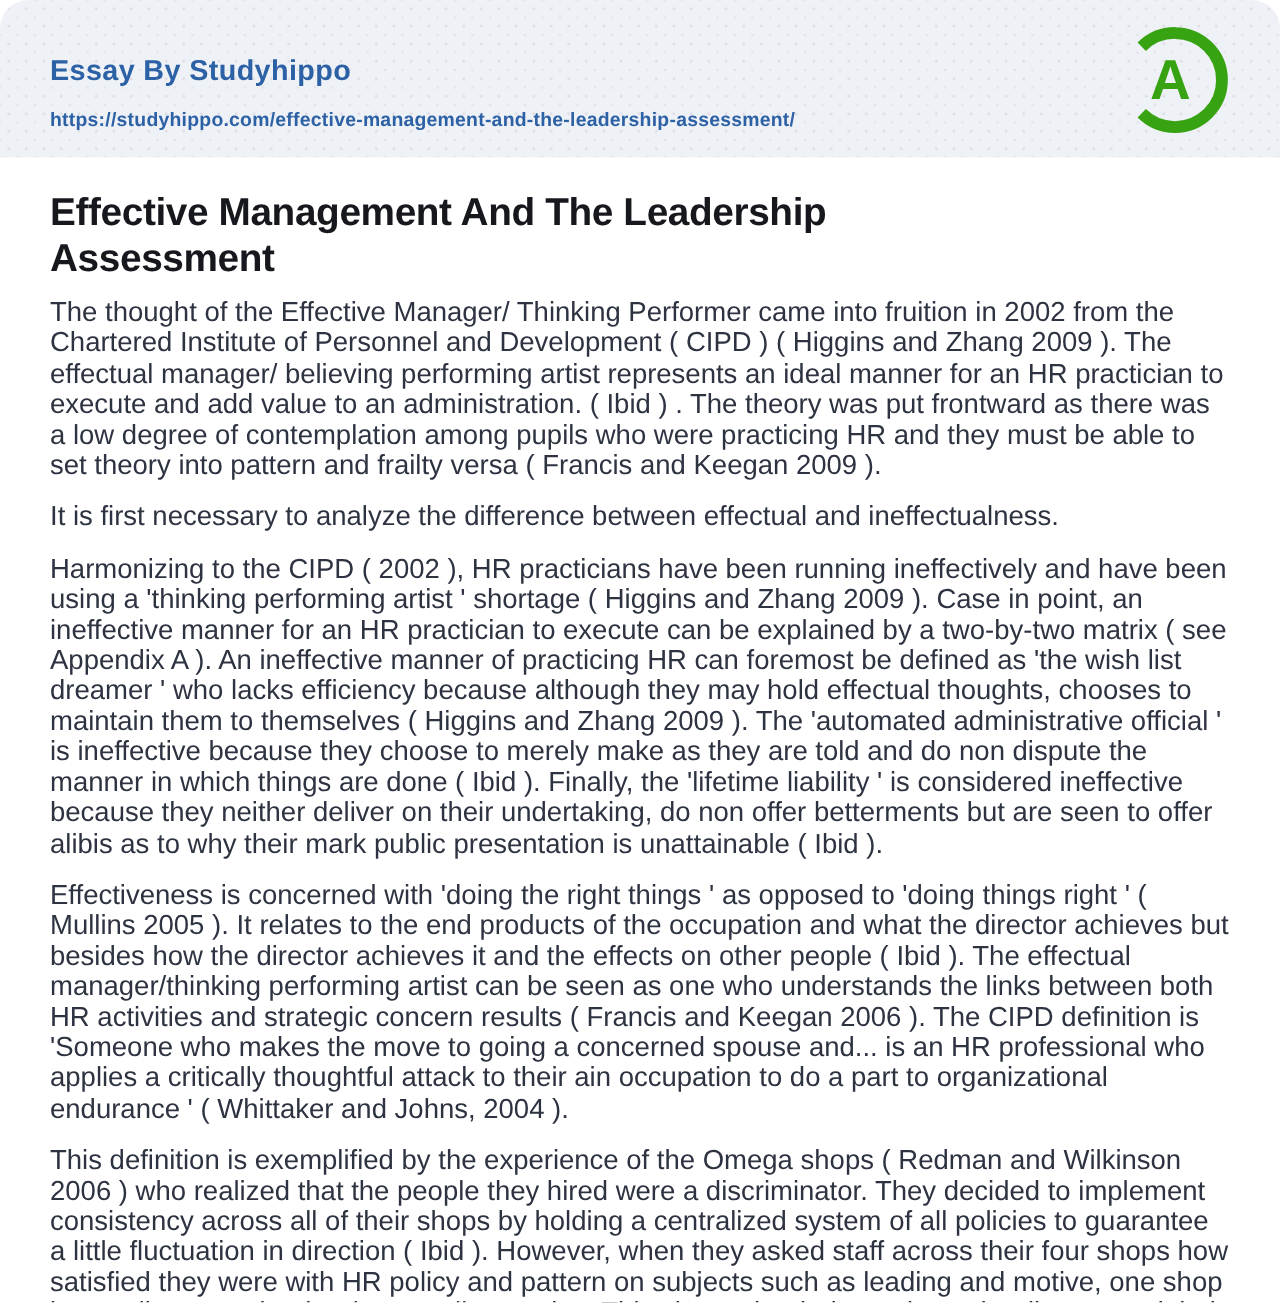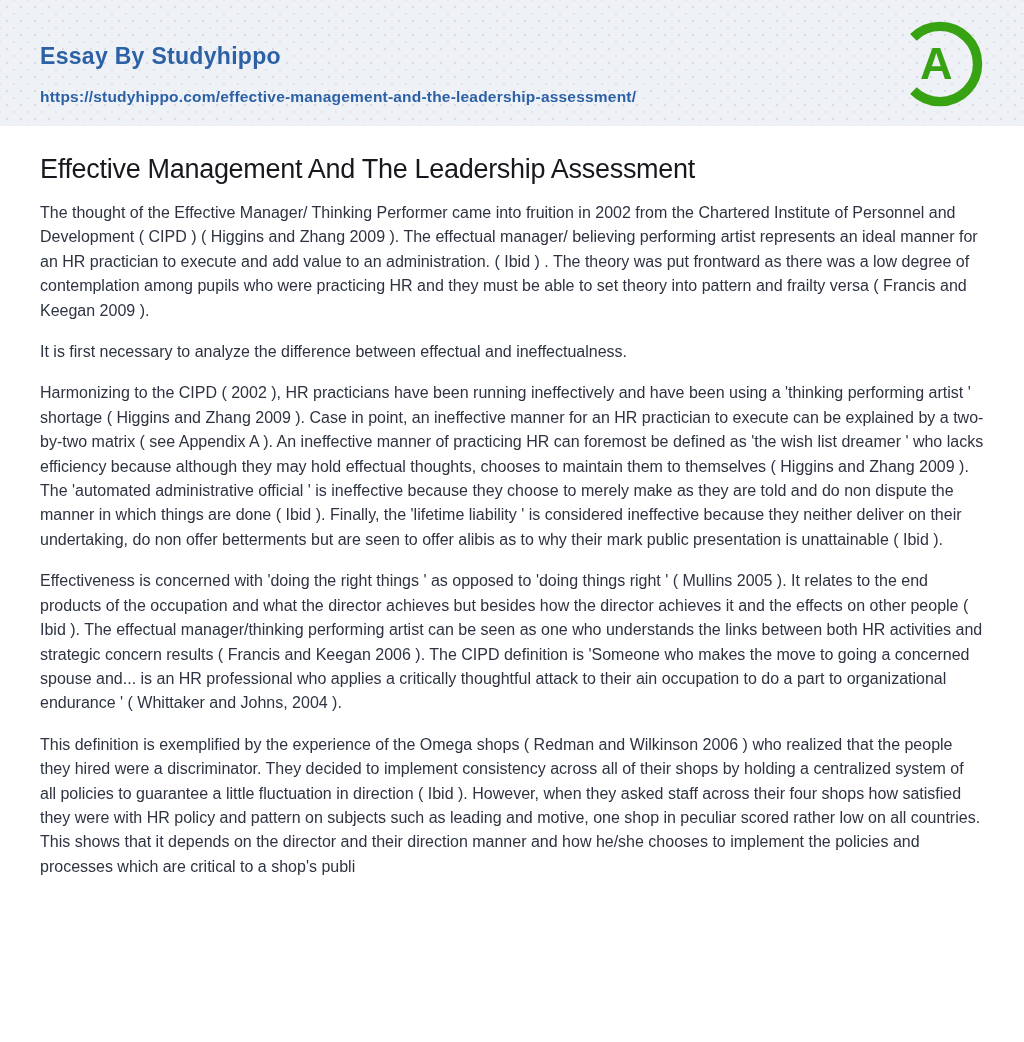--- a/index.html
+++ b/index.html
@@ -7,20 +7,21 @@
     padding: 0;
     background: #ffffff;
     font-family: "Liberation Sans", "DejaVu Sans", sans-serif;
   }
   .page {
     position: relative;
     width: 1024px;
     height: 1042px;
     background: #ffffff;
     overflow: hidden;
+    border-radius: 23px;
   }
   .site-header {
     position: relative;
     width: 100%;
     height: 126px;
     background-color: #eef1f6;
     background-image:
       radial-gradient(rgba(195,175,190,0.35) 1px, transparent 1.3px),
       radial-gradient(rgba(195,175,190,0.22) 1px, transparent 1.3px);
     background-size: 14px 14px, 14px 14px;
@@ -51,29 +52,29 @@
     top: 17px;
     width: 94px;
     height: 94px;
   }
   .content {
     padding: 0 40px;
   }
   .essay-title {
     margin: 25px 0 13px 0;
     max-width: 800px;
-    font-size: 27px;
+    font-size: 31px;
     line-height: 37px;
-    font-weight: 400;
+    font-weight: 700;
     letter-spacing: -0.3px;
     color: #16181d;
   }
   .content p {
     margin: 0 0 17px 0;
-    font-size: 16px;
+    font-size: 22px;
     line-height: 24.4px;
     color: #2d3340;
   }
 </style>
 </head>
 <body>
 
 <div class="page">
 
   <div class="site-header">

